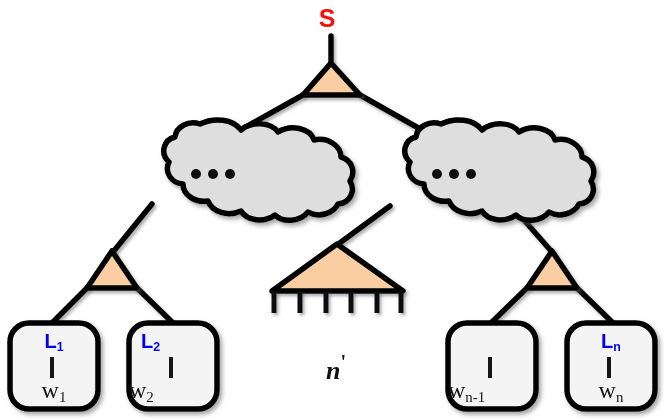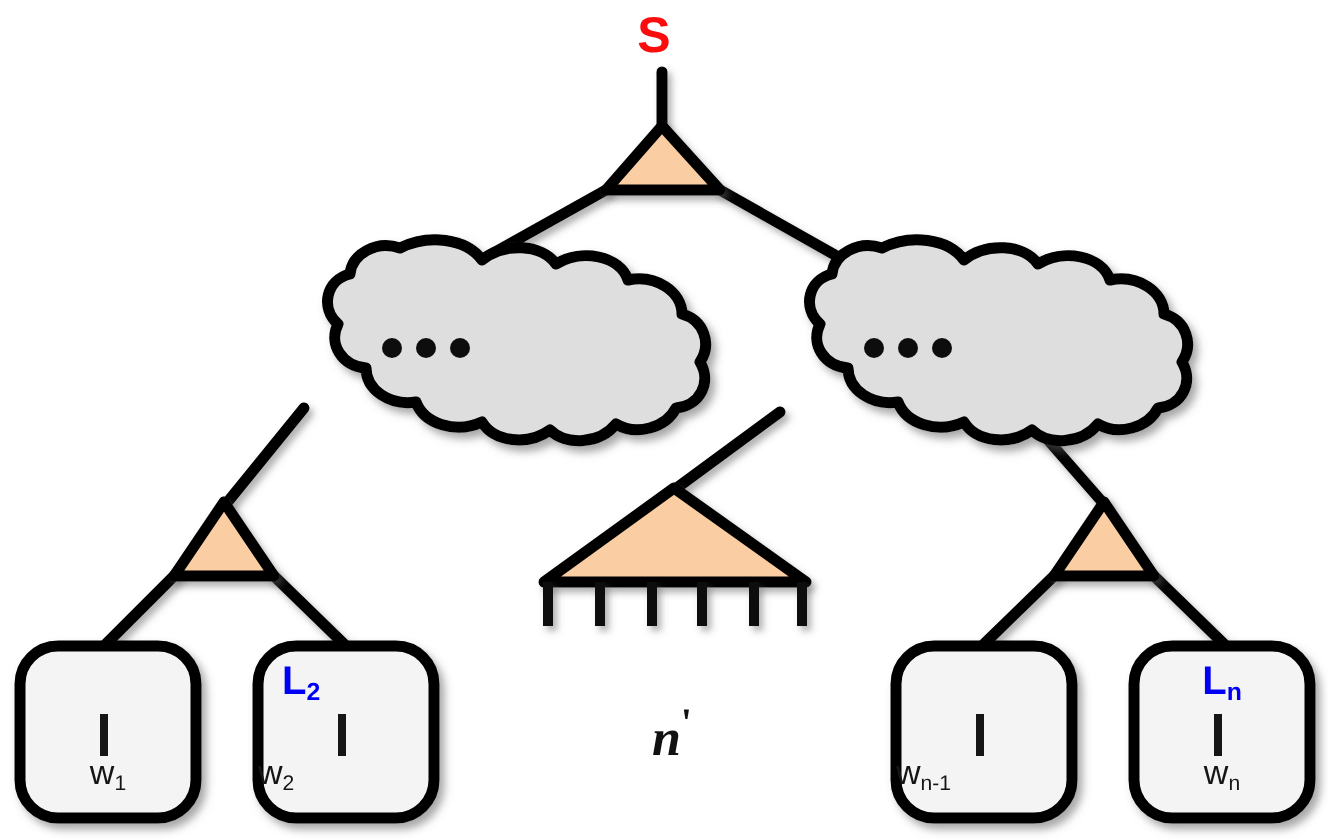--- a/index.html
+++ b/index.html
@@ -35,23 +35,23 @@
     line-height: 1;
   }
   .leaf-top {
     font-family: "Liberation Sans", sans-serif;
     font-weight: bold;
     font-size: 20px;
     color: #0000f5;
     line-height: 1;
   }
   .leaf-bot {
-    font-family: Liberation Sans, sans-serif;
+    font-family: Liberation Serif, serif;
     font-weight: normal;
-    font-size: 17px;
+    font-size: 24px;
     color: #151515;
     line-height: 1;
   }
   .leaf-top sub, .leaf-bot sub {
     font-size: 0.62em;
     vertical-align: baseline;
     position: relative;
     top: 0.28em;
   }
   .nprime {
@@ -194,20 +194,21 @@
     <g stroke="#151515" stroke-width="4" stroke-linecap="butt">
       <line x1="52" y1="357" x2="52" y2="378"></line>
       <line x1="171" y1="357" x2="171" y2="378"></line>
       <line x1="490" y1="357" x2="490" y2="378"></line>
       <line x1="609" y1="357" x2="609" y2="378"></line>
     </g>
   </svg>
 
   <div class="lbl root-label" style="left:0; top:6px; width:664px; text-align:center; transform:translateX(-5px);">S</div>
 
+  <div class="lbl leaf-top" style="left:10px; top:331px; width:88px; text-align:center;"><span>L</span><sub>1</sub></div>
   <div class="lbl leaf-bot" style="left:10px; top:378px; width:88px; text-align:center;"><span>w</span><sub>1</sub></div>
 
   <div class="lbl leaf-top" style="left:141px; top:331px; width:88px; text-align:left;"><span>L</span><sub>2</sub></div>
   <div class="lbl leaf-bot" style="left:129px; top:378px; width:88px; text-align:left;"><span>w</span><sub>2</sub></div>
 
   <div class="lbl leaf-bot" style="left:448px; top:378px; width:88px; text-align:left;"><span>w</span><sub>n-1</sub></div>
 
   <div class="lbl leaf-top" style="left:567px; top:331px; width:88px; text-align:center;"><span>L</span><sub>n</sub></div>
   <div class="lbl leaf-bot" style="left:567px; top:378px; width:88px; text-align:center;"><span>w</span><sub>n</sub></div>
 

